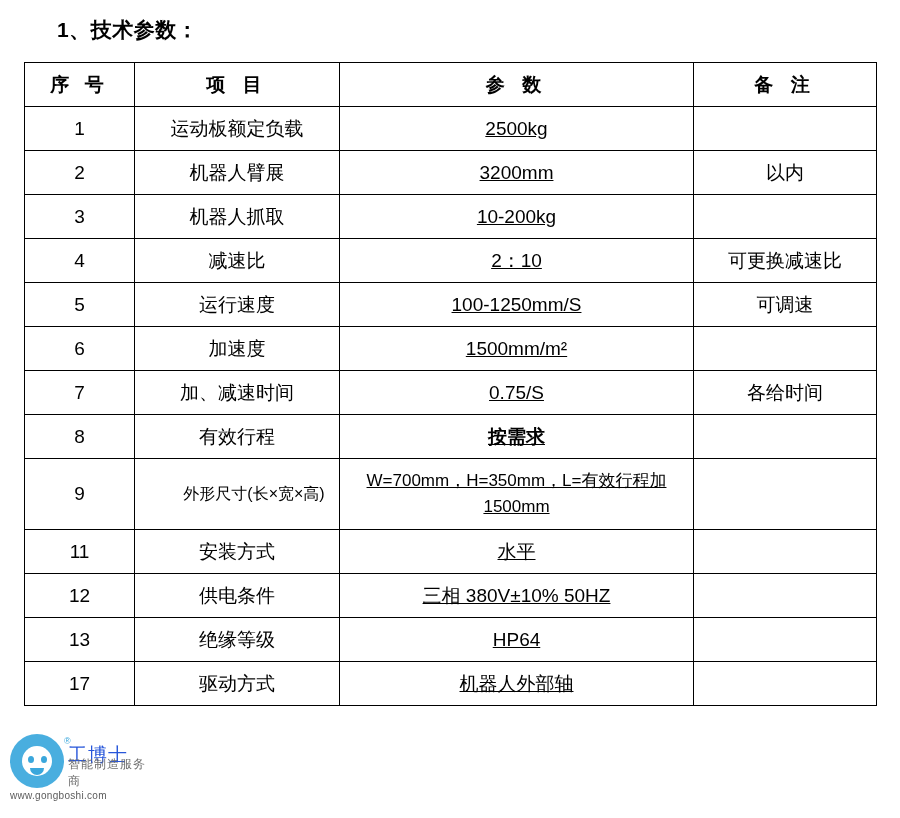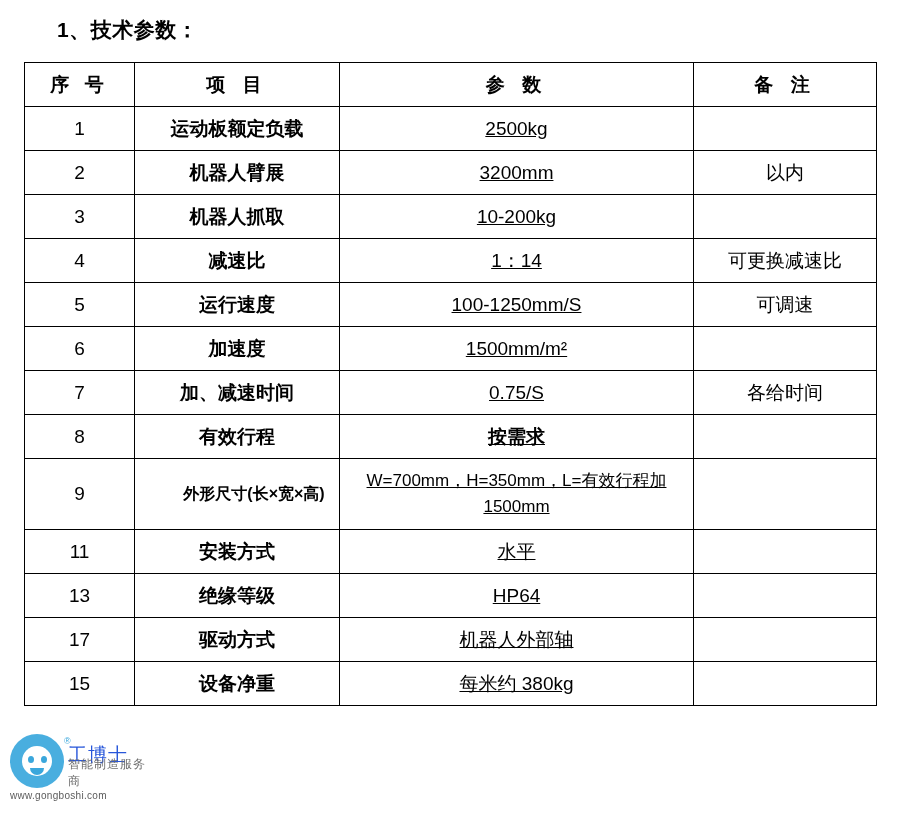--- a/index.html
+++ b/index.html
@@ -54,21 +54,20 @@
     font-size: 20px;
     letter-spacing: 6px;
     height: 47px;
   }
   thead td.hdr-no { letter-spacing: 5px; }
 
   td.cell-item {
     text-align: left;
     padding-left: 28px;
     font-size: 19px;
-    font-weight: bold;
   }
   td.cell-item.small {
     font-size: 16px;
     padding-left: 34px;
   }
   td.cell-value {
     font-size: 19px;
     text-decoration: underline;
   }
   td.cell-value.two-line {
@@ -207,21 +206,21 @@
       <tr>
         <td>3</td>
         <td class="cell-item">机器人抓取</td>
         <td class="cell-value">10-200kg</td>
         <td></td>
       </tr>
 
       <tr>
         <td>4</td>
         <td class="cell-item">减速比</td>
-        <td class="cell-value">1：14</td>
+        <td class="cell-value">2：10</td>
         <td>可更换减速比</td>
       </tr>
 
       <tr>
         <td>5</td>
         <td class="cell-item">运行速度</td>
         <td class="cell-value">100-1250mm/S</td>
         <td>可调速</td>
       </tr>
 
@@ -254,41 +253,41 @@
       </tr>
 
 
       <tr>
         <td>11</td>
         <td class="cell-item">安装方式</td>
         <td class="cell-value">水平</td>
         <td></td>
       </tr>
 
+      <tr>
+        <td>12</td>
+        <td class="cell-item">供电条件</td>
+        <td class="cell-value">三相 380V±10%  50HZ</td>
+        <td></td>
+      </tr>
 
       <tr>
         <td>13</td>
         <td class="cell-item">绝缘等级</td>
         <td class="cell-value">HP64</td>
         <td></td>
       </tr>
 
       <tr>
         <td>17</td>
         <td class="cell-item">驱动方式</td>
         <td class="cell-value">机器人外部轴</td>
         <td></td>
       </tr>
 
-      <tr>
-        <td>15</td>
-        <td class="cell-item">设备净重</td>
-        <td class="cell-value">每米约 380kg</td>
-        <td></td>
-      </tr>
 
     </tbody>
   </table>
 
   <div class="watermark">
     <div class="wm-circle"></div>
     <div class="wm-face"></div>
     <div class="wm-eye left"></div>
     <div class="wm-eye right"></div>
     <div class="wm-mouth"></div>

